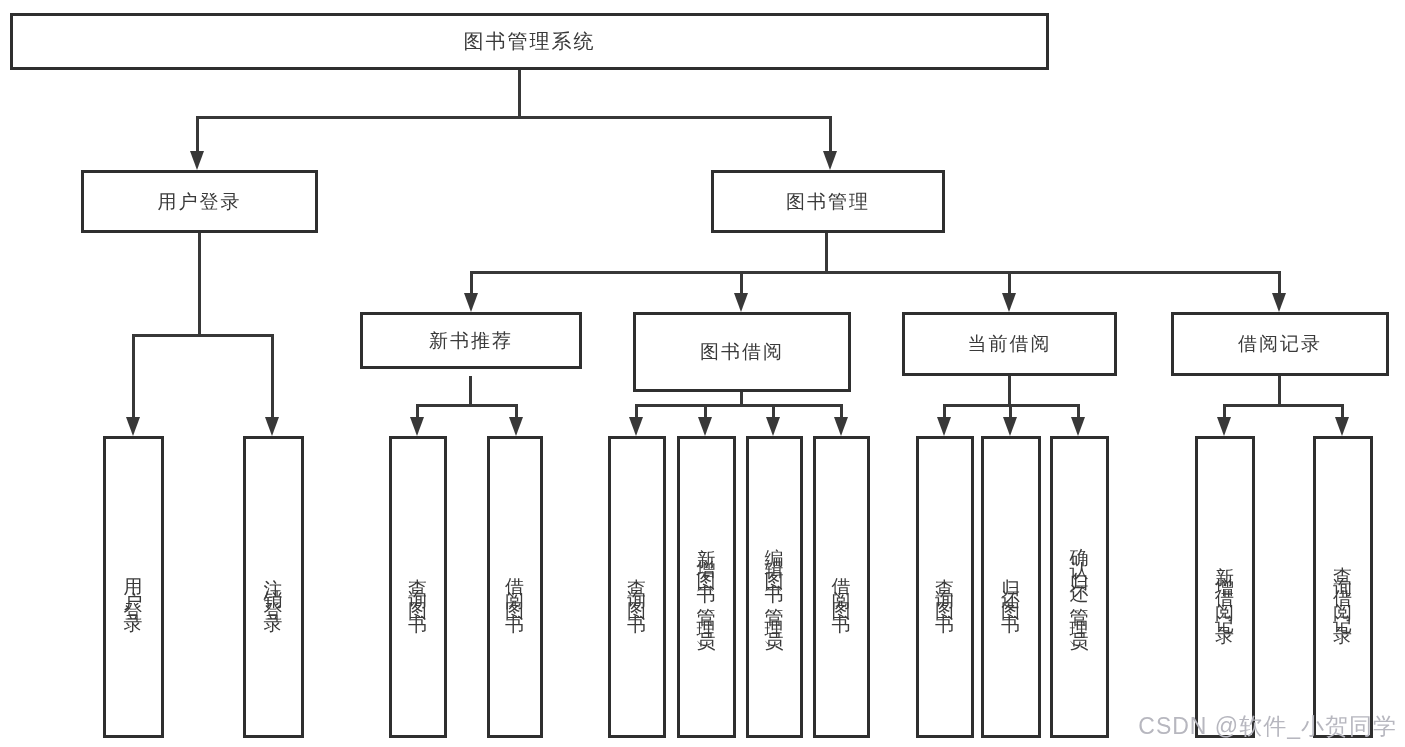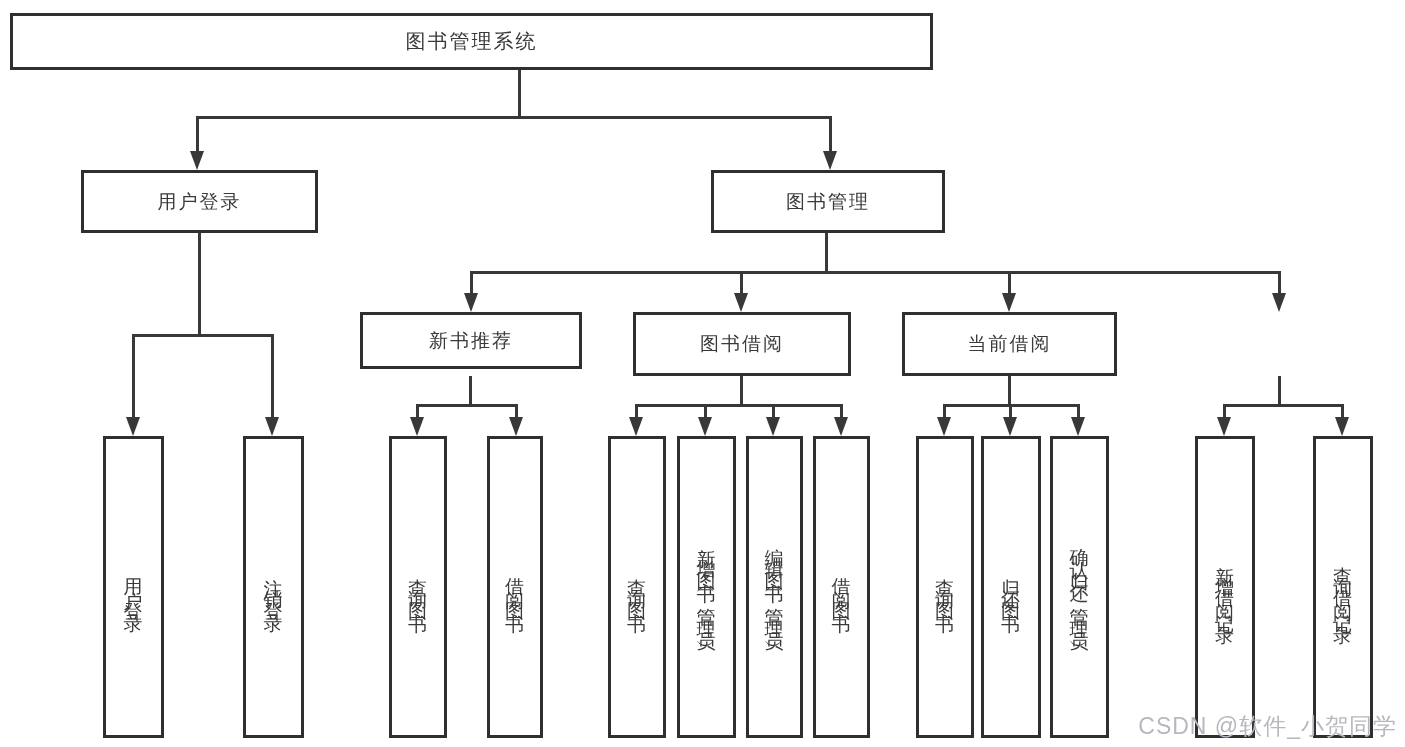--- a/index.html
+++ b/index.html
@@ -36,40 +36,43 @@
   .watermark{
     position:absolute;right:8px;bottom:5px;font-size:23px;color:#b7b7bf;
     letter-spacing:1px;z-index:3;
   }
 </style>
 </head>
 <body>
 
 <div id="stage">
 
-  <div class="node root" style="left:10px;top:13px;width:923px;height:57px;text-align:right;">
+  <div class="node root" style="left:10px;top:13px;width:1039px;height:57px;text-align:right;">
     <span>图书管理系统</span>
   </div>
 
   <div class="node" style="left:81px;top:170px;width:237px;height:63px;">
     <span>用户登录</span>
   </div>
 
   <div class="node" style="left:711px;top:170px;width:234px;height:63px;">
     <span>图书管理</span>
   </div>
 
   <div class="node" style="left:360px;top:312px;width:222px;height:57px;">
     <span>新书推荐</span>
   </div>
-  <div class="node" style="left:633px;top:312px;width:218px;height:64px;">
+  <div class="node" style="left:633px;top:312px;width:218px;height:80px;">
     <span>图书借阅</span>
   </div>
   <div class="node" style="left:902px;top:312px;width:215px;height:64px;">
     <span>当前借阅</span>
+  </div>
+  <div class="node" style="left:1171px;top:312px;width:218px;height:64px;">
+    <span>借阅记录</span>
   </div>
 
   <div class="leaf" style="left:103px;width:61px;">
     <span>用户登录</span>
   </div>
   <div class="leaf" style="left:243px;width:61px;">
     <span>注销登录</span>
   </div>
 
   <div class="leaf" style="left:389px;width:58px;">

